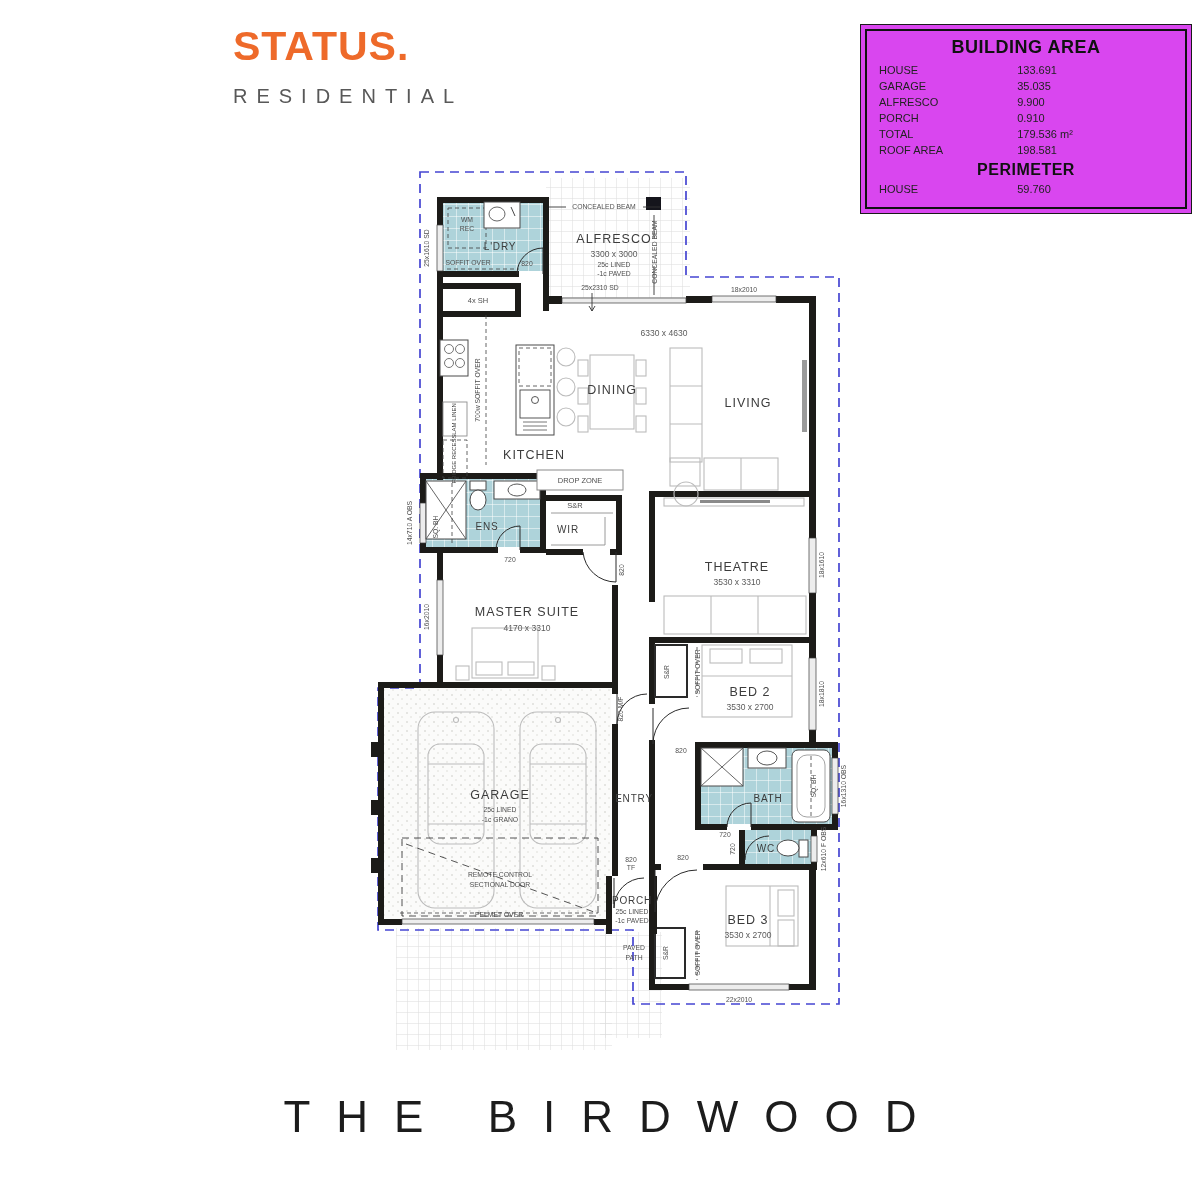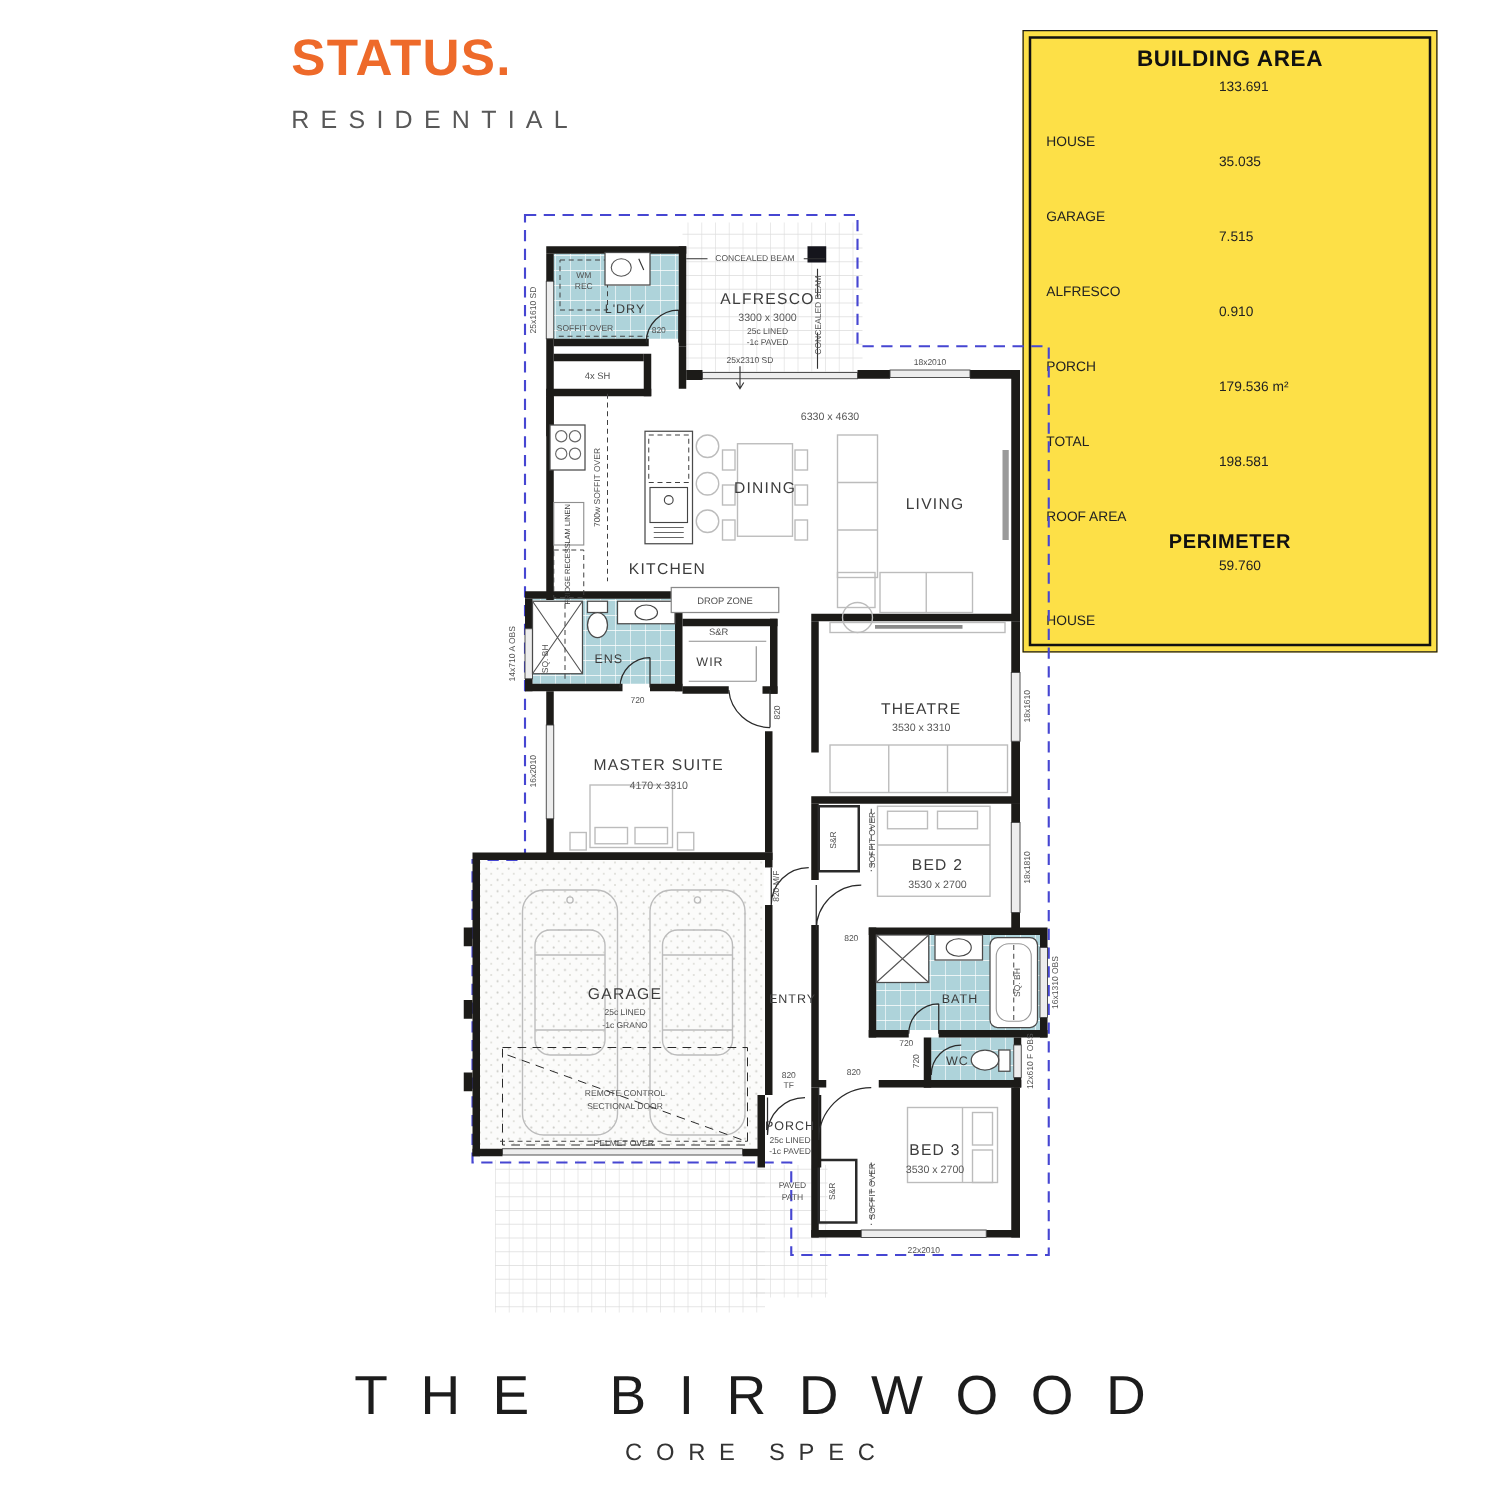--- a/index.html
+++ b/index.html
@@ -4,25 +4,25 @@
 <style>
   html,body{margin:0;padding:0;background:#ffffff;}
   body{width:1200px;height:1200px;position:relative;font-family:"Liberation Sans",sans-serif;overflow:hidden;}
 
   
   .logo{position:absolute;left:233px;top:26px;}
   .logo .brand{font-size:41px;font-weight:700;color:#ee6a2a;letter-spacing:1px;line-height:1;}
   .logo .sub{font-size:20px;font-weight:400;color:#585858;letter-spacing:9px;margin-top:18px;}
 
   
-  .area-box{position:absolute;left:818px;top:24px;width:322px;border:1.5px solid #1a1a1a;padding:4px;background:#fde047;}
+  .area-box{position:absolute;left:860px;top:24px;width:322px;border:1.5px solid #1a1a1a;padding:4px;background:#d946ef;}
   .area-inner{border:2px solid #111;padding:6px 12px 8px 12px;}
   .area-title{font-size:18px;font-weight:700;color:#111;text-align:center;letter-spacing:.5px;margin-bottom:6px;}
   .arow{display:flex;font-size:11px;color:#222;margin:4px 0;}
-  .arow .lab{width:47%;margin-top:44px;}
+  .arow .lab{width:47%;}
   .arow .val{width:53%;}
   .arow.bold{font-weight:400;}
   .perim-title{font-size:16px;font-weight:700;color:#111;text-align:center;letter-spacing:.5px;margin:5px 0 4px 0;}
 
   
   .footer{position:absolute;left:0;top:1092px;width:1200px;text-align:center;}
   .footer .t1{font-size:44px;color:#1c1c1c;letter-spacing:26px;text-indent:26px;font-weight:400;}
   .footer .t2{font-size:19px;color:#333;letter-spacing:11px;text-indent:11px;margin-top:10px;}
 
   
@@ -56,21 +56,21 @@
     <div class="arow">
       <span class="lab">HOUSE</span>
       <span class="val">133.691</span>
     </div>
     <div class="arow">
       <span class="lab">GARAGE</span>
       <span class="val">35.035</span>
     </div>
     <div class="arow">
       <span class="lab">ALFRESCO</span>
-      <span class="val">7.515</span>
+      <span class="val">9.900</span>
     </div>
     <div class="arow">
       <span class="lab">PORCH</span>
       <span class="val">0.910</span>
     </div>
     <div class="arow bold">
       <span class="lab">TOTAL</span>
       <span class="val">179.536 m²</span>
     </div>
     <div class="arow">
@@ -438,14 +438,13 @@
     <text class="dim" x="748" y="938">3530 x 2700</text>
     <text class="tiny" transform="rotate(-90 668,953)" x="668" y="953">S&amp;R</text>
     <text class="tiny" transform="rotate(-90 700,953)" x="700" y="953">SOFFIT OVER</text>
     <text class="tiny" x="683" y="860">820</text>
     <text class="tiny" x="739" y="1002">22x2010</text>
   </g>
 </svg>
 
 <div class="footer">
   <div class="t1">THE BIRDWOOD</div>
-  <div class="t2">CORE SPEC</div>
 </div>
 
 </body></html>

